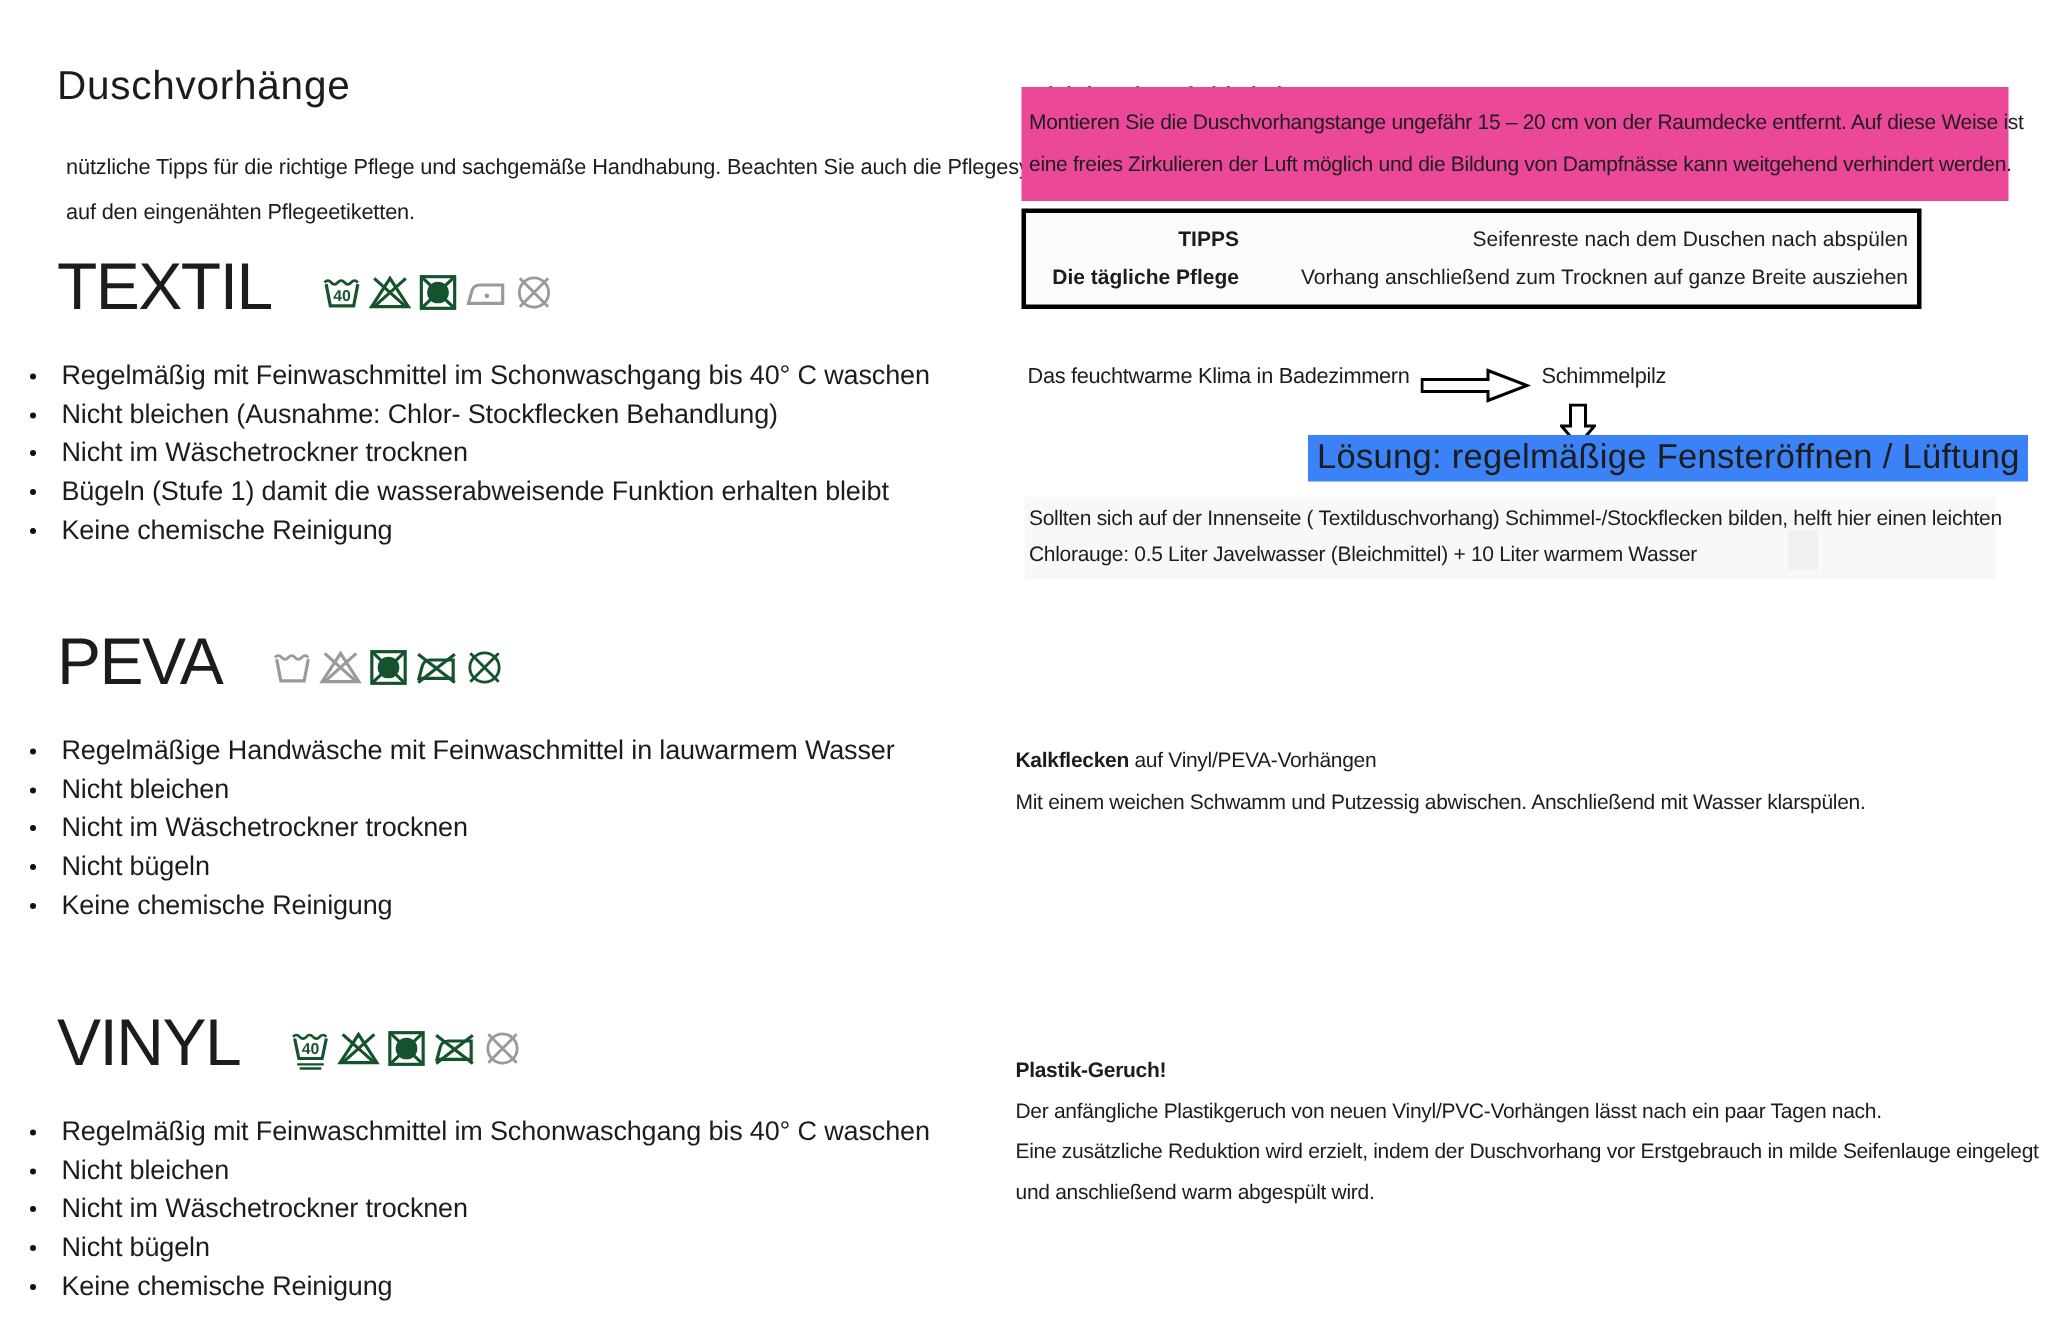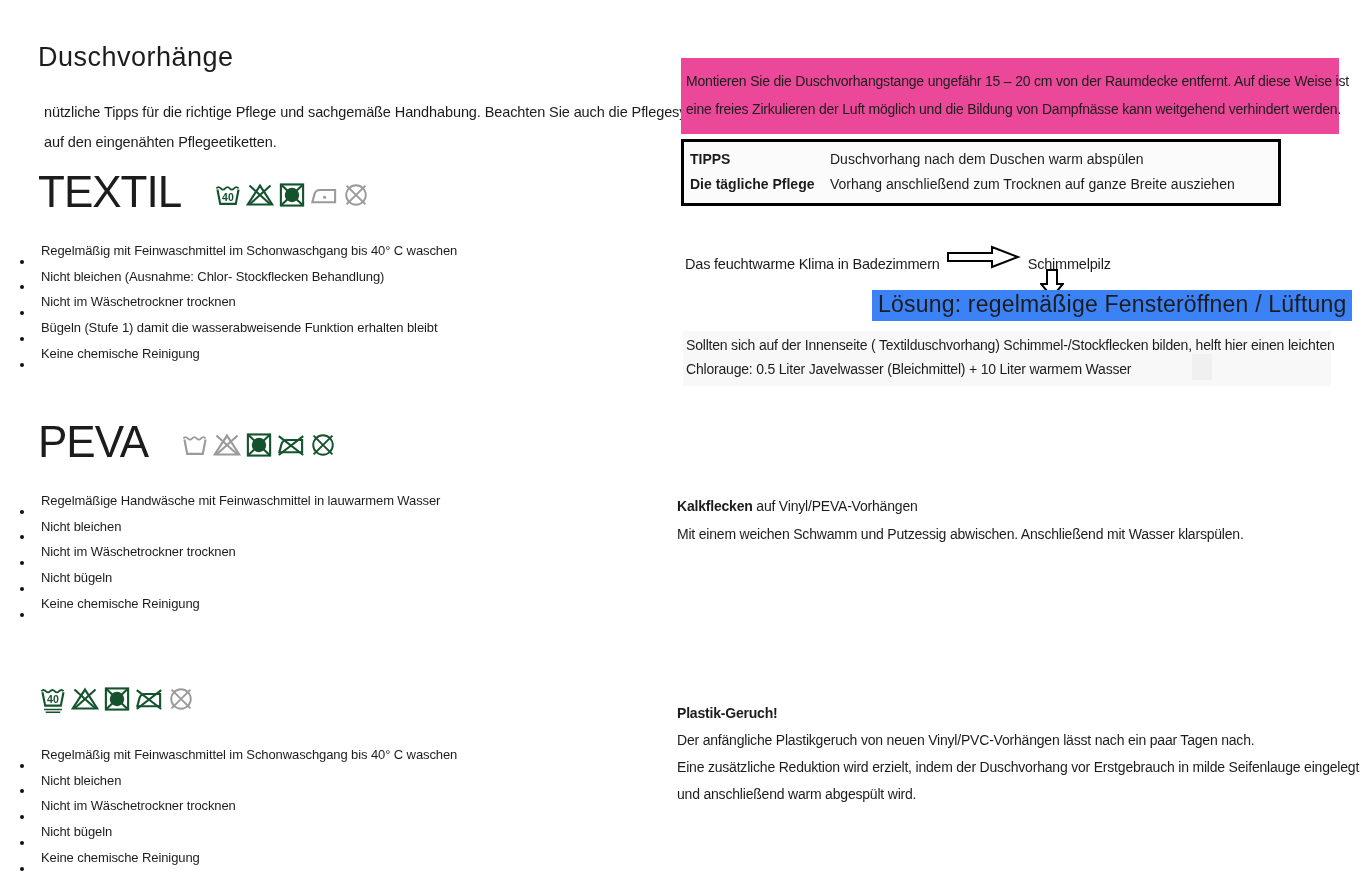--- a/index.html
+++ b/index.html
@@ -22,34 +22,34 @@
   #sec-vinyl  { top:672px; }
 
   .sec-head { display:flex; align-items:center; gap:32px; height:48px;text-align:center; }
   .sec-title { font-size:44px; font-weight:400; letter-spacing:-1px; line-height:46px; }
   .icons { display:flex; align-items:center; gap:2px; margin-top:6px; }
   .icon { width:30px; height:30px; color:#14532d; display:inline-block; }
   .icon.light { color:#9a9a9a; }
   .icon svg { width:100%; height:100%; display:block; }
 
   ul.bullets { list-style:none; margin:22px 0 0 -18px; padding:0; }
-  ul.bullets li { display:flex; align-items:flex-end; font-size:13px; line-height:25.7px; letter-spacing:-.1px; white-space:nowrap; }
+  ul.bullets li { display:flex; align-items:flex-start; font-size:18px; line-height:25.7px; letter-spacing:-.1px; white-space:nowrap; }
   ul.bullets .dot { flex:0 0 4px; width:4px; height:4px; border-radius:50%; background:#111; margin:11px 17px 0 0; }
 
   
   #airflow-heading { left:685px; top:36px; font-size:14.5px; font-weight:700;margin-top:20px; }
   #airflow-body { left:681px; top:58px; width:658px; background:#ec4899; padding:9px 5px 11px; font-size:14px; line-height:28px; letter-spacing:-.2px; }
   #airflow-body .line { white-space:nowrap; }
 
   #tips-table { left:681px; top:139px; width:600px; border:3px solid #000; background:#fbfbfb;
-    display:grid; grid-template-columns:140px 1fr; padding:6px 4px 8px; font-size:14px; row-gap:3px; }
+    display:grid; grid-template-columns:140px 1fr; padding:6px 4px 8px; font-size:14px; row-gap:3px;text-align:right; }
   .tips-label { font-weight:700; padding:3px 2px; white-space:nowrap; }
   .tips-text  { padding:3px 2px; white-space:nowrap; }
 
-  #climate-row { left:685px; top:243px; display:flex; align-items:flex-end; gap:7px; font-size:14.5px; letter-spacing:-.2px; }
+  #climate-row { left:685px; top:243px; display:flex; align-items:flex-start; gap:7px; font-size:14.5px; letter-spacing:-.2px; }
   #right-arrow { margin-top:2px; }
   #down-arrow  { left:1040px; top:269px; }
 
   #solution-line { left:872px; top:290px; font-size:23px; letter-spacing:.2px; background:#3b82f6; padding:1px 6px 3px; white-space:nowrap; }
 
   #mold-note { left:683px; top:331px; width:648px; background:#f8f8f8; padding:3px 3px 5px; font-size:14px; line-height:23.5px; letter-spacing:-.2px; }
   #mold-note .line { white-space:nowrap; }
   #smudge { left:1192px; top:354px; width:20px; height:26px; background:#f0f0f0; }
 
   #lime-block { left:677px; top:492px; width:670px; font-size:14px; line-height:28px; letter-spacing:-.2px; }
@@ -188,20 +188,21 @@
       </li>
       <li>
         <span class="dot"></span>
         <span>Keine chemische Reinigung</span>
       </li>
     </ul>
 </div>
 
 <div class="abs section" id="sec-vinyl">
   <div class="sec-head">
+    <div class="sec-title">VINYL</div>
     <div class="icons">
         <span class="icon">
           <svg viewBox="0 0 26 27">
             <path d="M2.5 6.5 Q4.5 4.3 6.5 6.5 T10.5 6.5 T14.5 6.5 T18.5 6.5 T22.5 6.5" fill="none" stroke="currentColor" stroke-width="1.6"></path>
             <path d="M3.5 7.5 L6 19.5 L20 19.5 L22.5 7.5" fill="none" stroke="currentColor" stroke-width="1.9"></path>
             <text x="13" y="17" font-size="9.5" font-weight="bold" text-anchor="middle" fill="currentColor" font-family="Liberation Sans, sans-serif">40</text>
             <path d="M5 23 H21 M6.5 25.5 H19.5" fill="none" stroke="currentColor" stroke-width="1.4"></path>
           </svg>
         </span>
         <span class="icon">
@@ -257,21 +258,21 @@
 
 <div class="abs" id="airflow-heading">Wichtig: Die Luftzirkulation</div>
 
 <div class="abs" id="airflow-body">
   <div class="line">Montieren Sie die Duschvorhangstange ungefähr 15 – 20 cm von der Raumdecke entfernt. Auf diese Weise ist</div>
   <div class="line">eine freies Zirkulieren der Luft möglich und die Bildung von Dampfnässe kann weitgehend verhindert werden.</div>
 </div>
 
 <div class="abs" id="tips-table">
   <div class="tips-label">TIPPS</div>
-  <div class="tips-text">Duschvorhang nach dem Duschen warm abspülen</div>
+  <div class="tips-text">Seifenreste nach dem Duschen nach abspülen</div>
   <div class="tips-label">Die tägliche Pflege</div>
   <div class="tips-text">Vorhang anschließend zum Trocknen auf ganze Breite ausziehen</div>
 </div>
 
 <div class="abs" id="climate-row">
   <span>Das feuchtwarme Klima in Badezimmern</span>
   <span id="right-arrow">
     <svg width="74" height="24" viewBox="0 0 74 24">
         <polygon points="1,8 45,8 45,2 71,12 45,22 45,16 1,16" fill="#ffffff" stroke="#000000" stroke-width="2"></polygon>
       </svg>

